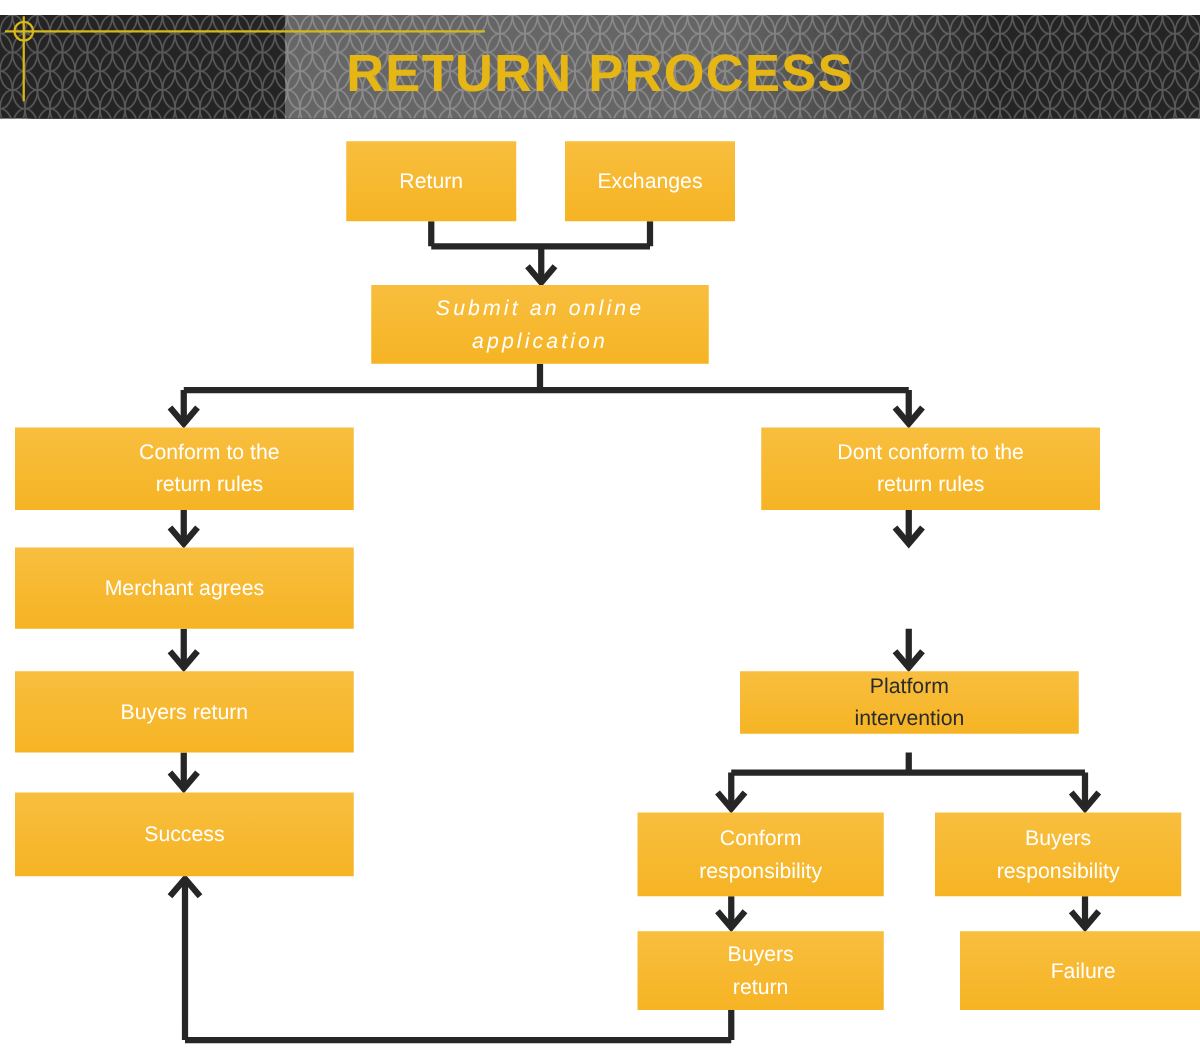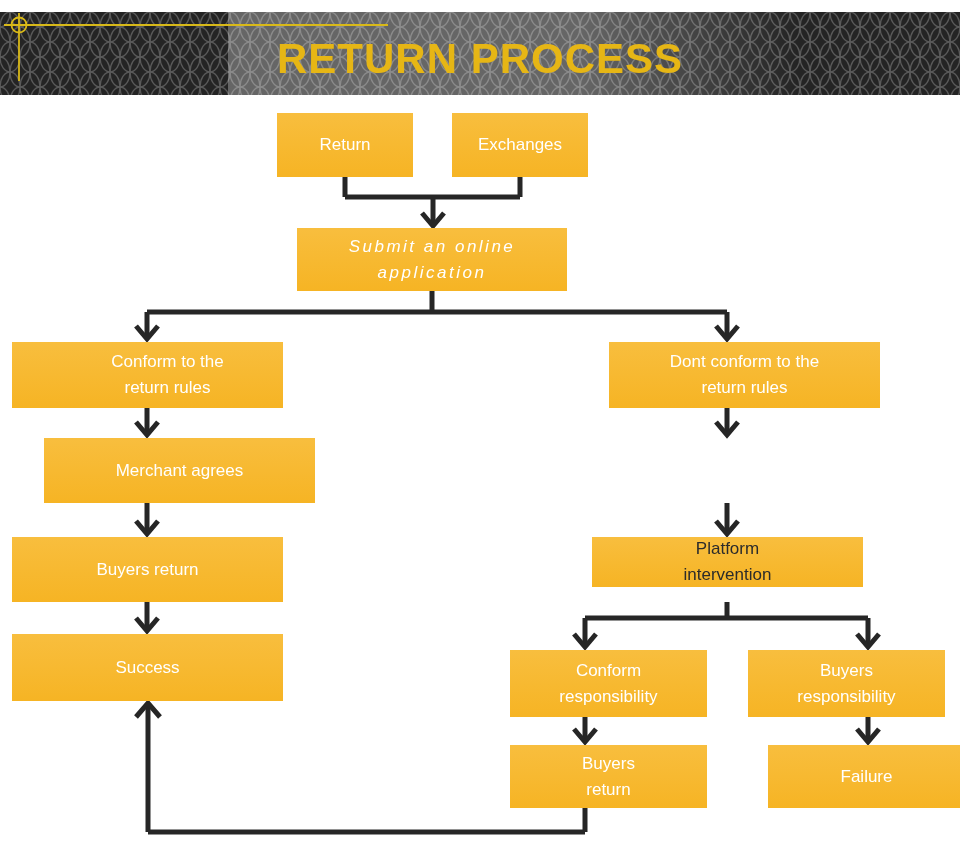--- a/index.html
+++ b/index.html
@@ -93,21 +93,21 @@
   <div class="node" style="left:277px;top:113px;width:136px;height:64px;">Return</div>
 
   <div class="node" style="left:452px;top:113px;width:136px;height:64px;">Exchanges</div>
 
   <div class="node spaced" style="left:297px;top:228px;width:270px;height:63px;">Submit an online
 application</div>
 
   <div class="node" style="left:12px;top:342px;width:271px;height:66px;padding-left:40px;">Conform to the
 return rules</div>
 
-  <div class="node" style="left:12px;top:438px;width:271px;height:65px;margin-left:32px;">Merchant agrees</div>
+  <div class="node" style="left:12px;top:438px;width:271px;height:65px;">Merchant agrees</div>
 
   <div class="node" style="left:12px;top:537px;width:271px;height:65px;">Buyers return</div>
 
   <div class="node" style="left:12px;top:634px;width:271px;height:67px;">Success</div>
 
   <div class="node" style="left:592px;top:342px;width:271px;height:66px;margin-left:17px;">Dont conform to the
 return rules</div>
 
 
   <div class="node dark" style="left:592px;top:537px;width:271px;height:50px;">Platform

